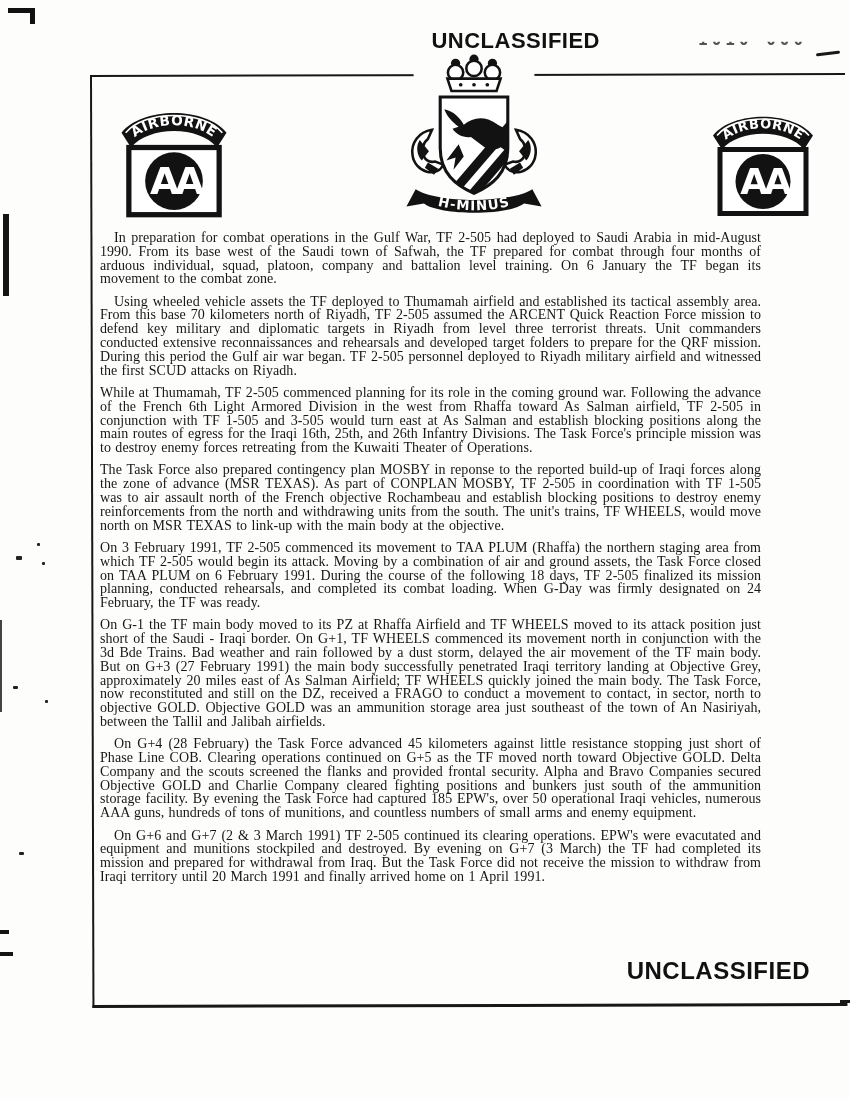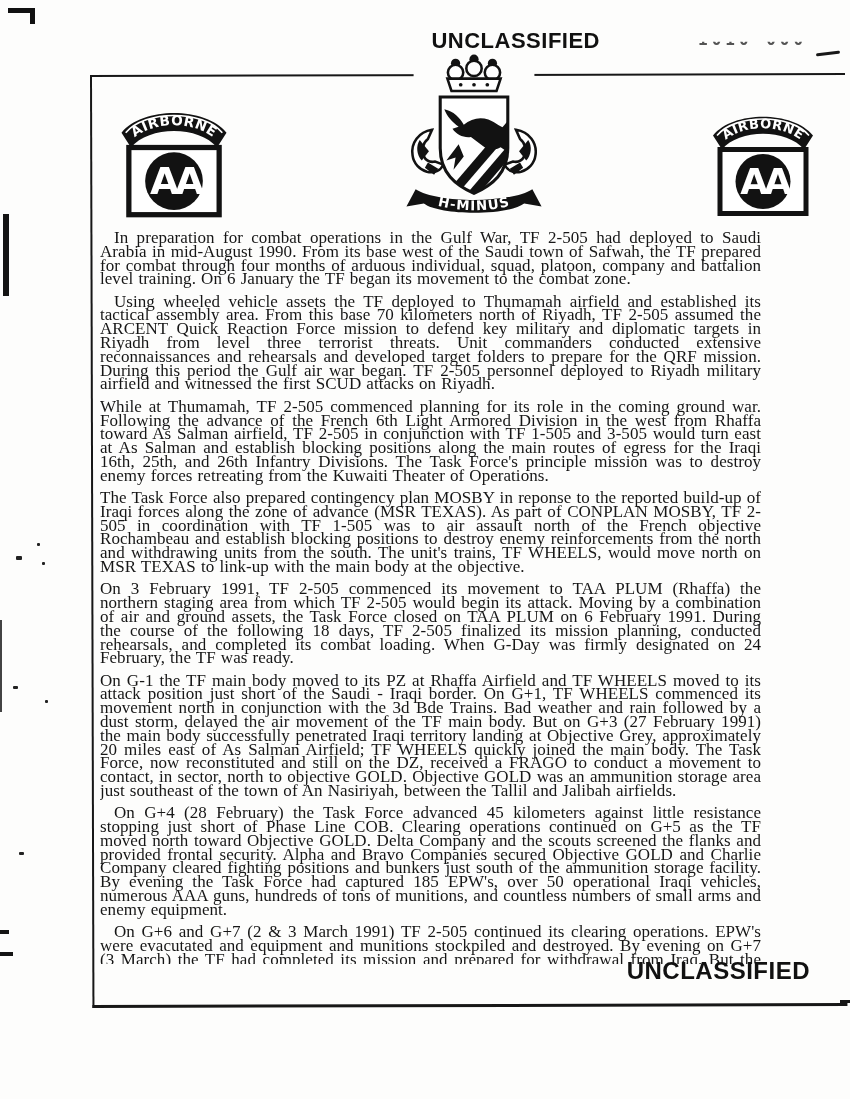--- a/index.html
+++ b/index.html
@@ -32,21 +32,21 @@
   #frame{
     left:90px;top:75px;width:753px;height:928px;
     border-left:2px solid #171717;border-top:2px solid #171717;border-bottom:3px solid #171717;
     transform:rotate(-0.15deg);transform-origin:0 0;
   }
   #frame-bottom-ext{left:840px;top:1000px;width:10px;height:3px;background:#171717;}
 
   
   #body-text{
     left:100px;top:231px;width:661px;height:733px;overflow:hidden;
-    font-size:17px;line-height:13.8px;text-align:justify;
+    font-size:14px;line-height:13.8px;text-align:justify;
     letter-spacing:0.05px;word-spacing:0.8px;
   }
   #body-text p{margin:0 0 8.5px 0;}
   #body-text p.indent{text-indent:14px;}
 
   
   .artifact{background:#141414;}
   #corner-mark{left:8px;top:8px;width:22px;height:11px;border-top:5px solid #111;border-right:5px solid #111;background:transparent;}
   #left-bar{left:3px;top:214px;width:6px;height:82px;}
   #left-line{left:0px;top:620px;width:2px;height:92px;opacity:.8;}

